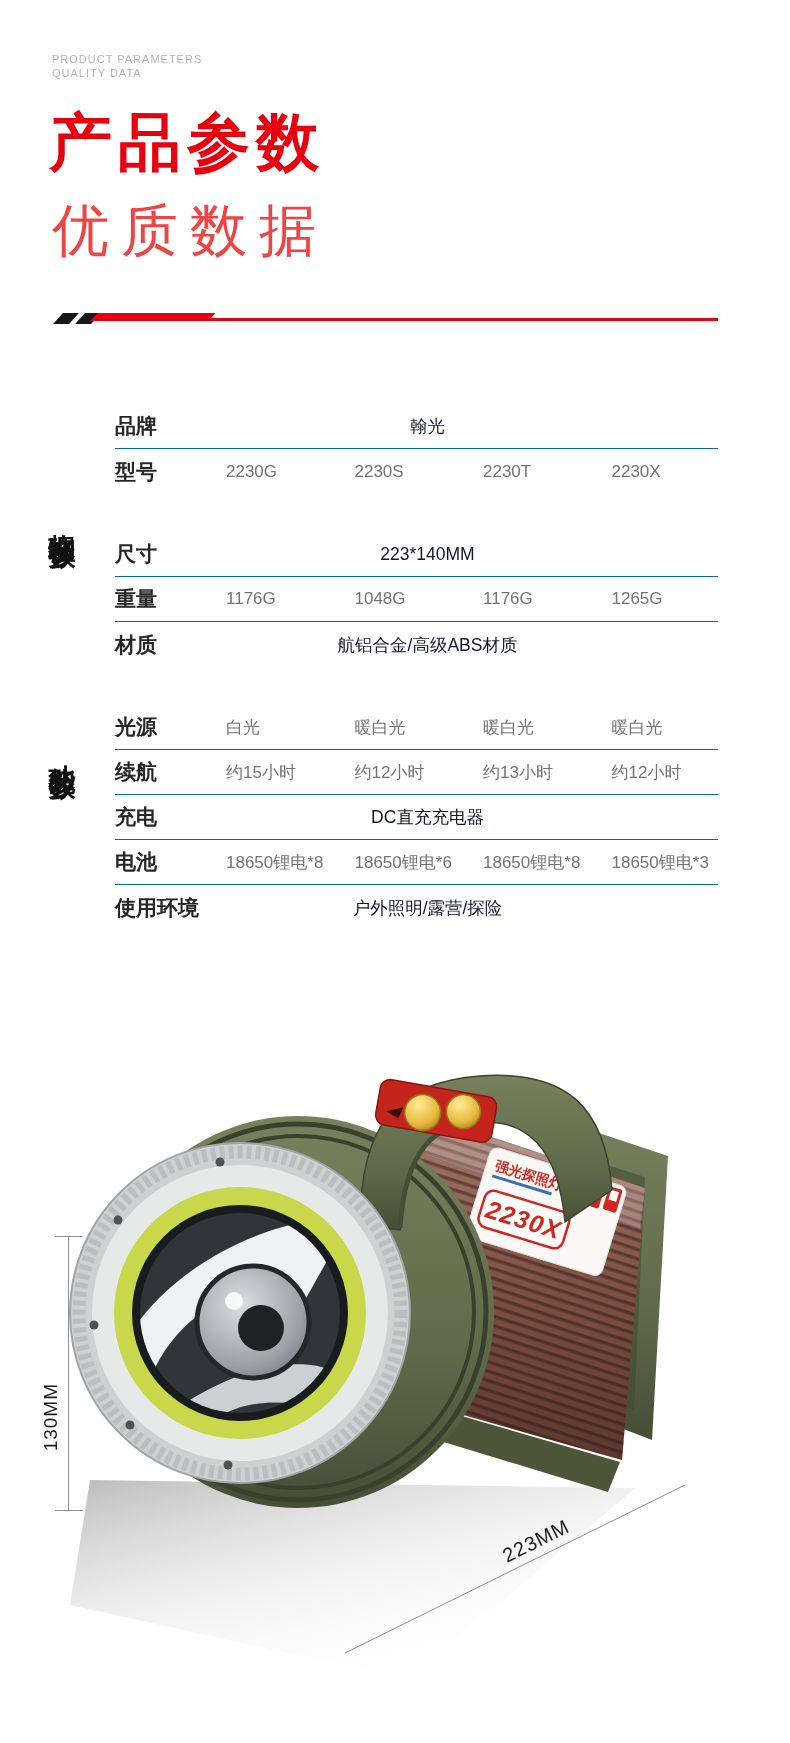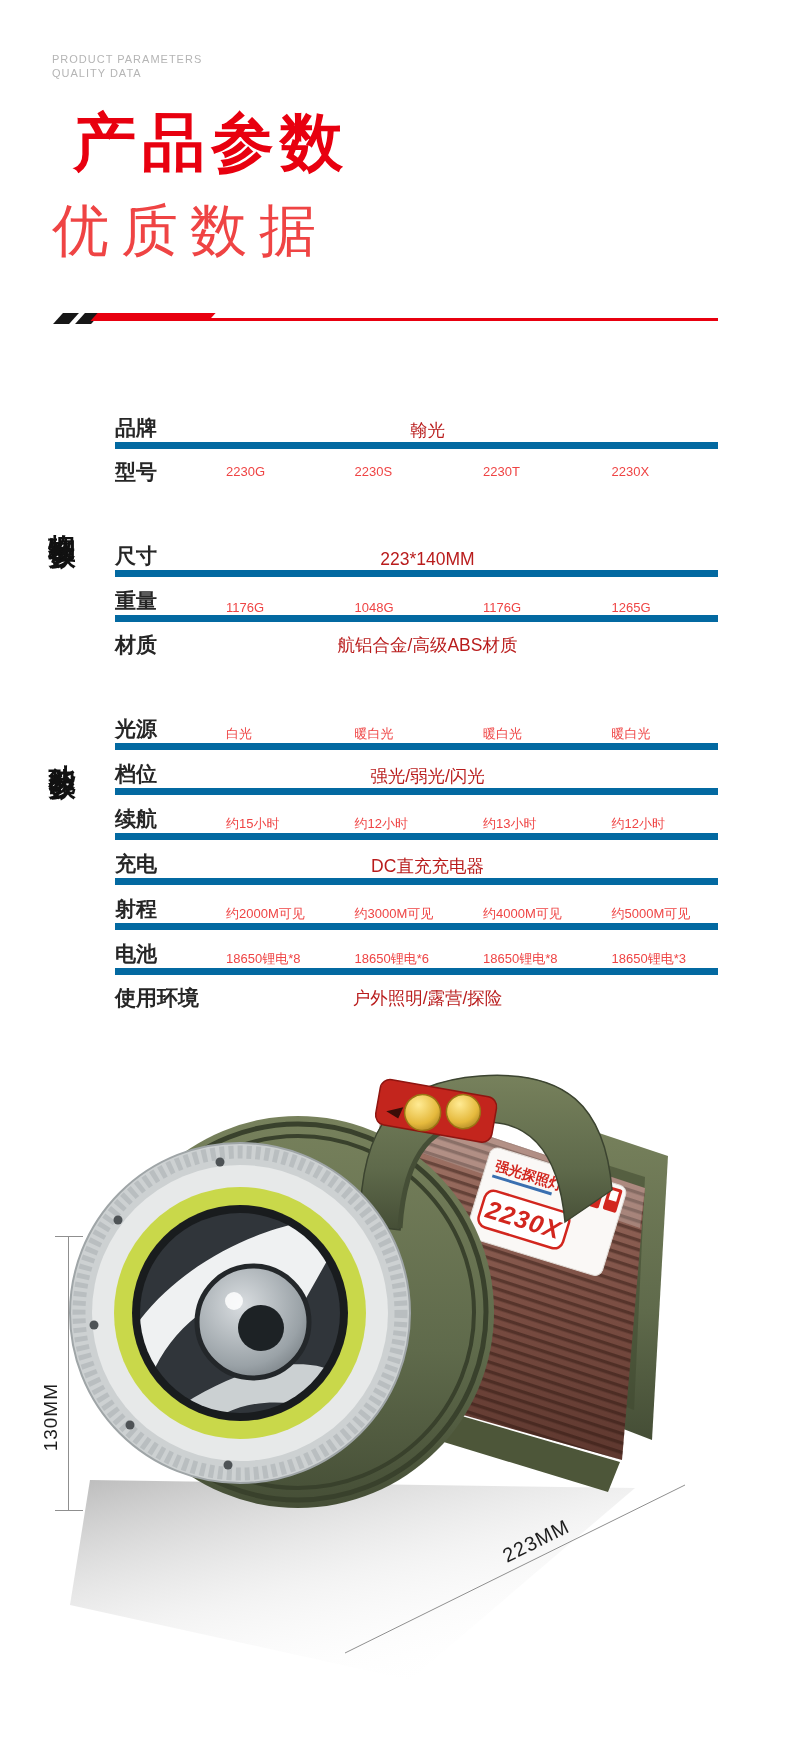--- a/index.html
+++ b/index.html
@@ -5,21 +5,21 @@
   :root { --accent:#e8000f; }
   * { margin:0; padding:0; box-sizing:border-box; }
   html,body { background:#fff; }
   body { font-family:"Liberation Sans","DejaVu Sans",sans-serif; }
   .page { position:relative; width:718px; height:1743px; background:#fff; overflow:hidden; }
 
   
   .eyebrow { position:absolute; left:52px; top:52px; font-size:11px; line-height:14px;
              color:#b5b5b5; letter-spacing:1px; }
   .title { position:absolute; left:49px; top:100px; font-size:63px; font-weight:900;
-           color:var(--accent); letter-spacing:6px;margin-left:24px; }
+           color:var(--accent); letter-spacing:6px; }
   .subtitle { position:absolute; left:52px; top:193px; font-size:57px; font-weight:500;
               color:#ef4444; letter-spacing:12px; }
 
   
   .slash { position:absolute; top:313px; width:16px; height:11px; background:#171717;
            transform:skewX(-42deg); }
   .slash.s1 { left:58px; } .slash.s2 { left:80px; }
   .divider-bar { position:absolute; left:94px; top:313px; width:118px; height:8px;
                  background:var(--accent); transform:skewX(-42deg); }
   .divider-thin { position:absolute; left:208px; top:318px; width:582px; height:3px;
@@ -27,26 +27,26 @@
 
   
   .side-label { position:absolute; left:44px; writing-mode:vertical-rl; font-size:27px;
                 font-weight:600; color:#111; letter-spacing:3px; }
   .side-label.physical { top:512px; }
   .side-label.functional { top:743px; }
 
   
   .spec-table { position:absolute; left:115px; top:404px; width:625px; }
   .spec-row { position:relative; display:flex; align-items:center; height:45px; }
-  .spec-row.divided { border-bottom:7px solid #0369a1;align-items:flex-end; }
+  .spec-row.divided { border-bottom:1px solid #0369a1; }
   .spec-row.gap-after { margin-bottom:38px; }
   .spec-label { width:111px; font-size:21px; font-weight:700; color:#262626; flex:none; }
-  .spec-col { flex:1; font-size:13px; color:#ef4444; }
+  .spec-col { flex:1; font-size:17px; color:#737373; }
   .spec-center { position:absolute; left:0; right:0; text-align:center; font-size:17.5px;
-                 color:#b91c1c; }
+                 color:#0f172a; }
 
   
   .figure-svg { position:absolute; left:60px; top:1060px; width:660px; height:660px; }
 
   
   .dim-line-v { position:absolute; left:68px; top:1237px; width:1px; height:273px; background:#8f8f8f; }
   .dim-cap { position:absolute; width:28px; height:1px; background:#8f8f8f; left:55px; }
   .dim-cap.top { top:1236px; } .dim-cap.bottom { top:1510px; }
   .dim-v-text { position:absolute; left:40px; top:1383px; writing-mode:vertical-rl;
                 transform:rotate(180deg); font-size:19px; color:#1d1d1d; letter-spacing:1px; }
@@ -101,40 +101,29 @@
         <span class="spec-center">航铝合金/高级ABS材质</span>
       </div>
       <div class="spec-row divided">
         <span class="spec-label">光源</span>
         <span class="spec-col">白光</span>
         <span class="spec-col">暖白光</span>
         <span class="spec-col">暖白光</span>
         <span class="spec-col">暖白光</span>
       </div>
       <div class="spec-row divided">
-        <span class="spec-label">档位</span>
-        <span class="spec-center">强光/弱光/闪光</span>
-      </div>
-      <div class="spec-row divided">
         <span class="spec-label">续航</span>
         <span class="spec-col">约15小时</span>
         <span class="spec-col">约12小时</span>
         <span class="spec-col">约13小时</span>
         <span class="spec-col">约12小时</span>
       </div>
       <div class="spec-row divided">
         <span class="spec-label">充电</span>
         <span class="spec-center">DC直充充电器</span>
-      </div>
-      <div class="spec-row divided">
-        <span class="spec-label">射程</span>
-        <span class="spec-col">约2000M可见</span>
-        <span class="spec-col">约3000M可见</span>
-        <span class="spec-col">约4000M可见</span>
-        <span class="spec-col">约5000M可见</span>
       </div>
       <div class="spec-row divided">
         <span class="spec-label">电池</span>
         <span class="spec-col">18650锂电*8</span>
         <span class="spec-col">18650锂电*6</span>
         <span class="spec-col">18650锂电*8</span>
         <span class="spec-col">18650锂电*3</span>
       </div>
       <div class="spec-row">
         <span class="spec-label">使用环境</span>

